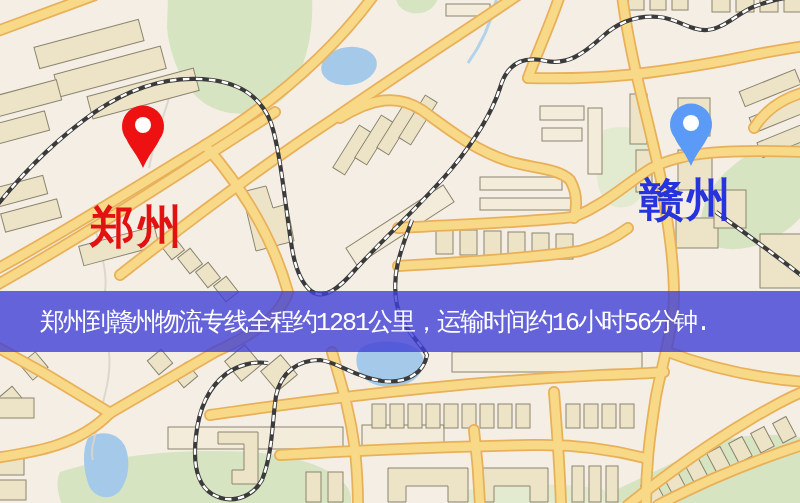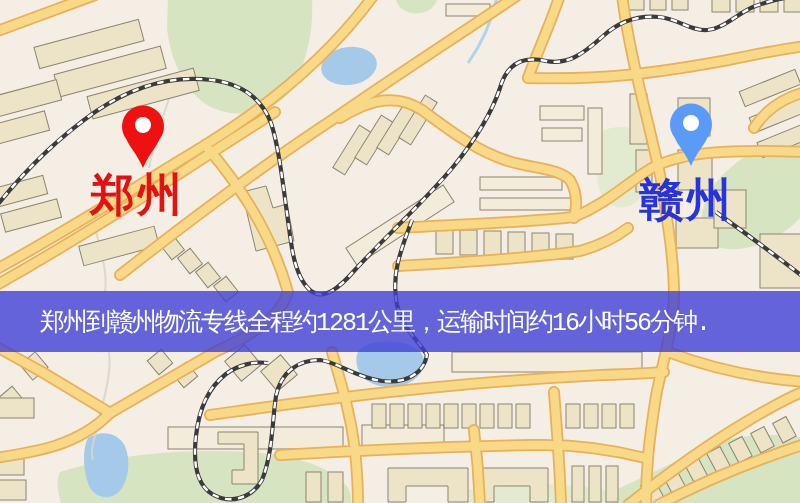--- a/index.html
+++ b/index.html
@@ -252,20 +252,20 @@
   <g transform="translate(143,126)">
     <path d="M0,42 C-5.5,29 -12,23 -16.5,13.5 A21,21 0 1,1 16.5,13.5 C12,23 5.5,29 0,42 Z" fill="#ee1111"></path>
     <circle cx="0" cy="-1" r="8" fill="#ffffff"></circle>
   </g>
   <g transform="translate(691,124)">
     <path d="M0,42 C-5.5,29 -12,23 -16.5,13.5 A21,21 0 1,1 16.5,13.5 C12,23 5.5,29 0,42 Z" fill="#5b9bf7"></path>
     <circle cx="0" cy="-1" r="8" fill="#ffffff"></circle>
   </g>
 </svg>
 
-<div class="city-label origin" style="color: rgb(227, 18, 18);">郑州</div>
+<div class="city-label origin" style="color: rgb(227, 18, 18); margin-top: 32px;">郑州</div>
 
 <div class="city-label dest" style="color: rgb(39, 51, 221);">赣州</div>
 
 <div class="banner" style="background-color: rgba(64, 64, 214, 0.8);">
   <span style="color: rgb(255, 255, 255);">郑州到赣州物流专线全程约1281公里，运输时间约16小时56分钟.</span>
 </div>
 </div>
 
 </body></html>

